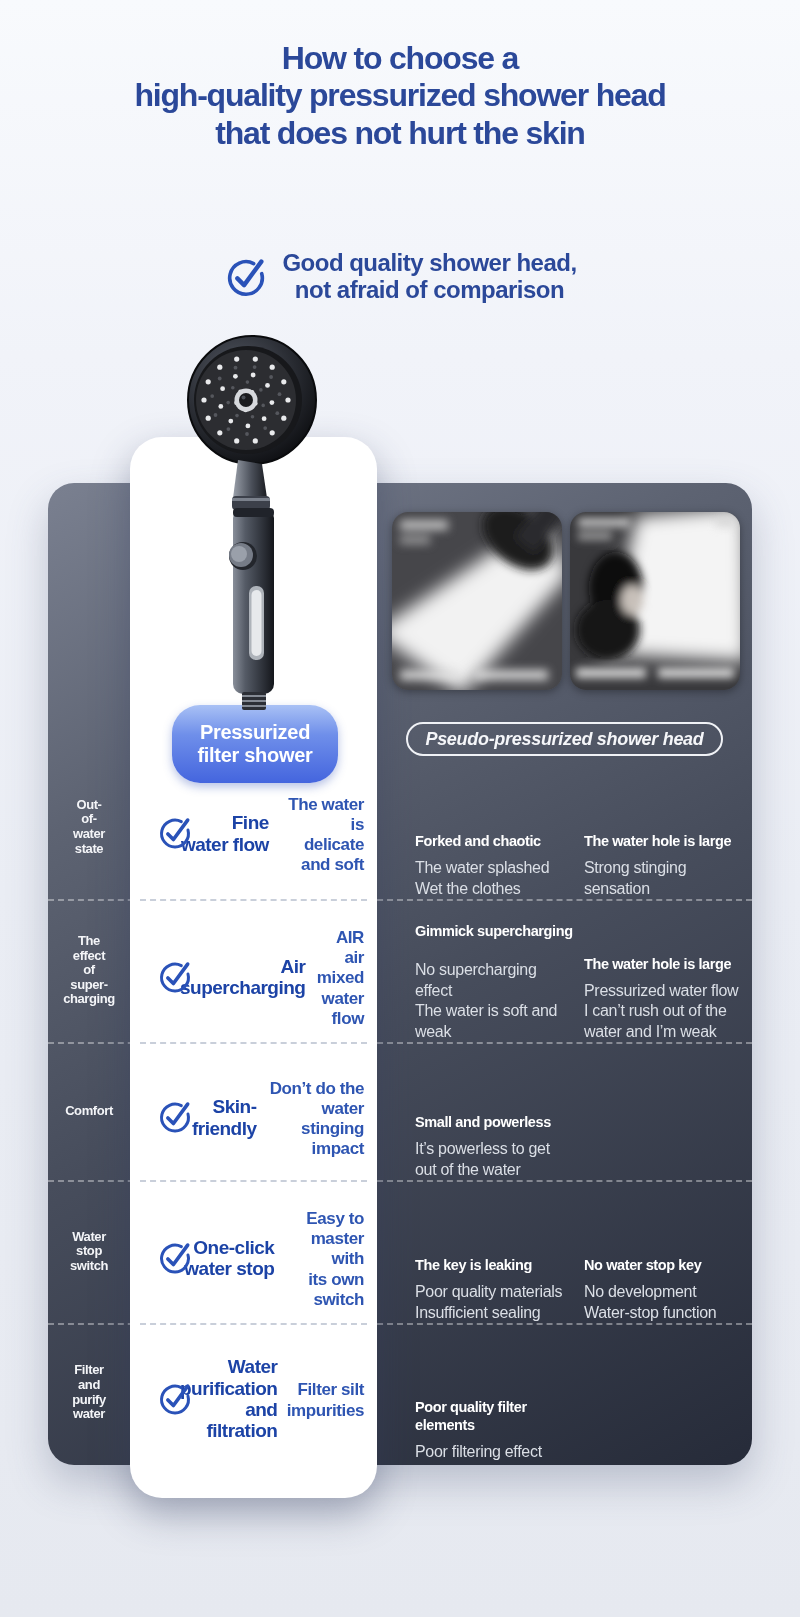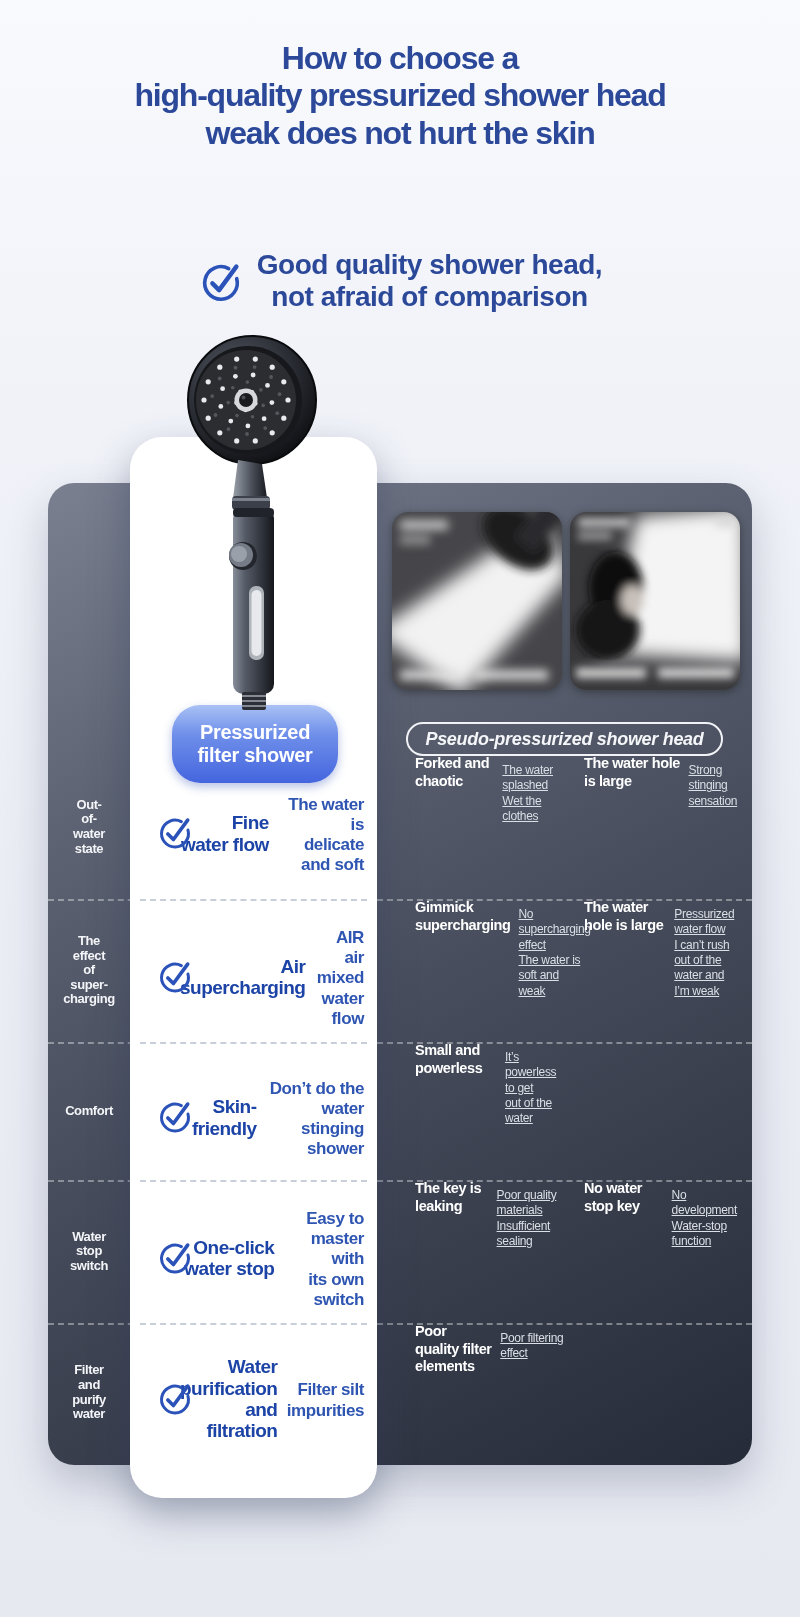--- a/index.html
+++ b/index.html
@@ -6,21 +6,21 @@
   body{font-family:"Liberation Sans","DejaVu Sans",sans-serif;background:#dfe3ea;}
   .stage{position:relative;width:800px;height:1617px;margin:0 auto;overflow:hidden;
          background:linear-gradient(180deg,#f8fafd 0%,#f1f3f9 22%,#eaedf4 55%,#e6e9f0 100%);}
   .pre{white-space:pre-line;}
 
   
   .title{position:absolute;top:40px;left:0;width:100%;text-align:center;
          color:#2b4899;font-weight:bold;font-size:32px;line-height:1.17;letter-spacing:-1.2px;}
   .subtitle{position:absolute;top:249px;left:0;width:100%;display:flex;
             align-items:center;justify-content:center;gap:13px;}
-  .subtitle .txt{color:#2b4899;font-weight:bold;font-size:28px;line-height:1.13;
+  .subtitle .txt{color:#2b4899;font-weight:bold;font-size:24px;line-height:1.13;
                  letter-spacing:-0.5px;text-align:center;}
   .ck{color:#2a52b8;display:inline-block;line-height:0;}
 
   
   .panel{position:absolute;left:48px;top:483px;width:704px;height:982px;border-radius:26px;
          background:linear-gradient(152deg,#7a8090 0%,#5d6372 26%,#474d5c 52%,#262b39 100%);
          box-shadow:0 18px 40px rgba(70,78,110,.28);z-index:1;}
   .panel-dash{position:absolute;left:48px;width:704px;height:0;
               border-top:2px dashed rgba(255,255,255,.38);z-index:2;}
   .card{position:absolute;left:130px;top:437px;width:247px;height:1061px;border-radius:32px;
@@ -48,34 +48,34 @@
   .rw4{top:1180px;height:143px}.rw5{top:1323px;height:139px}
   .cat{position:absolute;left:46px;top:0;width:86px;height:100%;display:flex;align-items:center;
        justify-content:center;text-align:center;color:#f4f5f8;font-weight:bold;font-size:13px;
        line-height:1.12;letter-spacing:-0.4px;}
   .good{position:absolute;left:146px;top:8px;width:226px;height:100%;box-sizing:border-box;
         display:flex;flex-direction:row;justify-content:center;align-items:center;
         padding-left:34px;text-align:right;}
   .good .gi{position:absolute;left:10px;top:50%;transform:translateY(-58%);color:#2a52b8;line-height:0;}
   .good h3{margin:0 0 3px 0;color:#1c43a6;font-size:19px;line-height:1.12;letter-spacing:-0.5px;}
   .good p{margin:8px;color:#2e55b2;font-size:17px;font-weight:bold;line-height:1.18;letter-spacing:-0.4px;}
-  .bad{position:absolute;top:0;height:100%;display:flex;flex-direction:row;justify-content:flex-start;}
+  .bad{position:absolute;top:0;height:100%;display:flex;flex-direction:column;justify-content:flex-end;}
   .bad-a{left:415px;width:158px}.bad-b{left:584px;width:162px}
   .bad h4{margin:0 0 7px 0;color:#ffffff;font-size:14.5px;line-height:1.22;letter-spacing:-0.4px;}
-  .bad p{margin:8px;color:#dbdfe6;font-size:12px;line-height:1.28;letter-spacing:-0.3px;text-decoration:underline;}
+  .bad p{margin:0;color:#dbdfe6;font-size:16px;line-height:1.28;letter-spacing:-0.3px;}
 </style>
 </head>
 <body>
 
 <div class="stage">
 
   <div class="title">
     <div>How to choose a</div>
     <div>high-quality pressurized shower head</div>
-    <div>weak does not hurt the skin</div>
+    <div>that does not hurt the skin</div>
   </div>
 
   <div class="subtitle">
     <span class="ck">
       <svg width="46" height="46" viewBox="0 0 48 48" fill="none">
         <path d="M40.42 21.60 A17 17 0 1 1 31.98 10.99" stroke="currentColor" stroke-width="3.8" stroke-linecap="round"></path>
         <path d="M15 26.5 L22 33.5 L40 9" stroke="currentColor" stroke-width="4.6" stroke-linecap="round" stroke-linejoin="round" fill="none"></path>
       </svg>
     </span>
     <div class="txt pre">Good quality shower head,
@@ -287,21 +287,21 @@
         <svg width="38" height="38" viewBox="0 0 48 48" fill="none">
           <path d="M40.42 21.60 A17 17 0 1 1 31.98 10.99" stroke="currentColor" stroke-width="3.8" stroke-linecap="round"></path>
           <path d="M15 26.5 L22 33.5 L40 9" stroke="currentColor" stroke-width="4.6" stroke-linecap="round" stroke-linejoin="round"></path>
         </svg>
       </span>
       <h3 class="pre">Air supercharging</h3>
       <p class="pre">AIR air mixed
 water flow</p>
     </div>
     <div class="bad bad-a">
-      <h4 class="pre" style="margin-bottom:13px">Gimmick supercharging</h4>
+      <h4 class="pre" style="margin-bottom:19px">Gimmick supercharging</h4>
       <p class="pre">No supercharging
 effect
 The water is soft and
 weak</p>
     </div>
     <div class="bad bad-b">
       <h4 class="pre">The water hole is large</h4>
       <p class="pre">Pressurized water flow
 I can’t rush out of the
 water and I’m weak</p>
@@ -312,21 +312,21 @@
     <div class="cat pre">Comfort</div>
     <div class="good">
       <span class="gi">
         <svg width="38" height="38" viewBox="0 0 48 48" fill="none">
           <path d="M40.42 21.60 A17 17 0 1 1 31.98 10.99" stroke="currentColor" stroke-width="3.8" stroke-linecap="round"></path>
           <path d="M15 26.5 L22 33.5 L40 9" stroke="currentColor" stroke-width="4.6" stroke-linecap="round" stroke-linejoin="round"></path>
         </svg>
       </span>
       <h3 class="pre">Skin-friendly</h3>
       <p class="pre">Don’t do the water
-stinging shower</p>
+stinging impact</p>
     </div>
     <div class="bad bad-a">
       <h4 class="pre">Small and powerless</h4>
       <p class="pre">It’s powerless to get
 out of the water</p>
     </div>
   </div>
 
   <div class="row rw4">
     <div class="cat pre">Water

